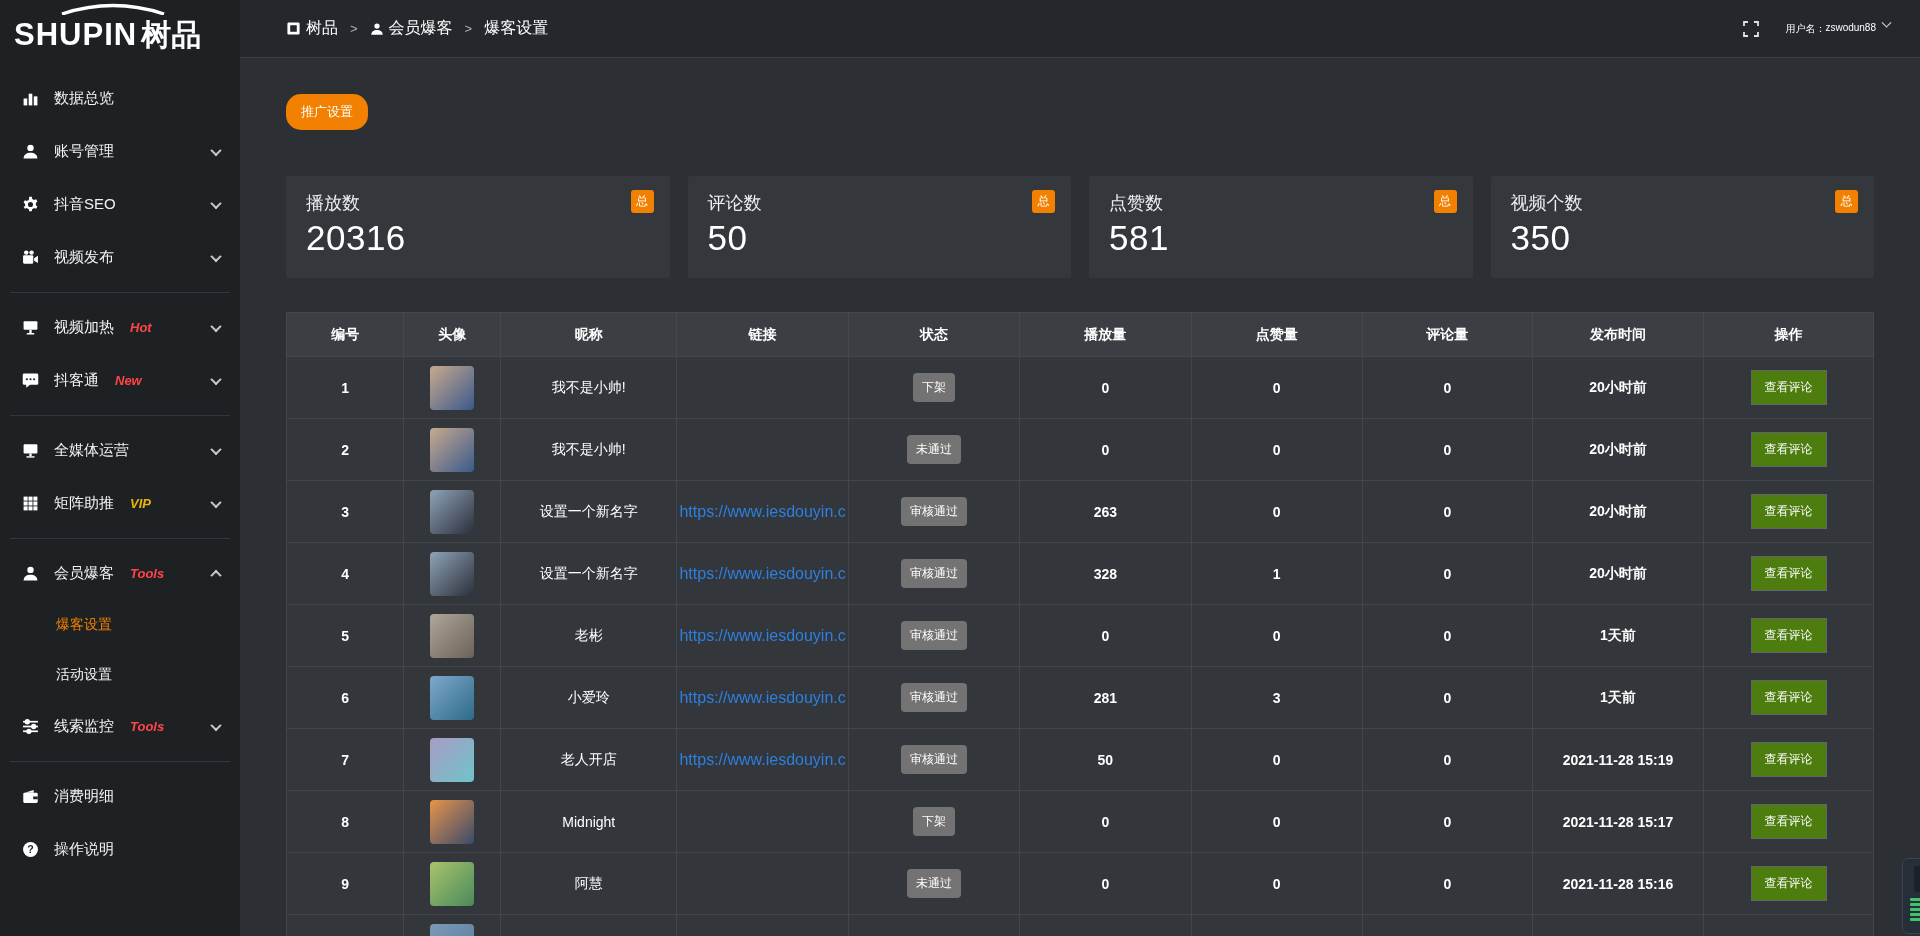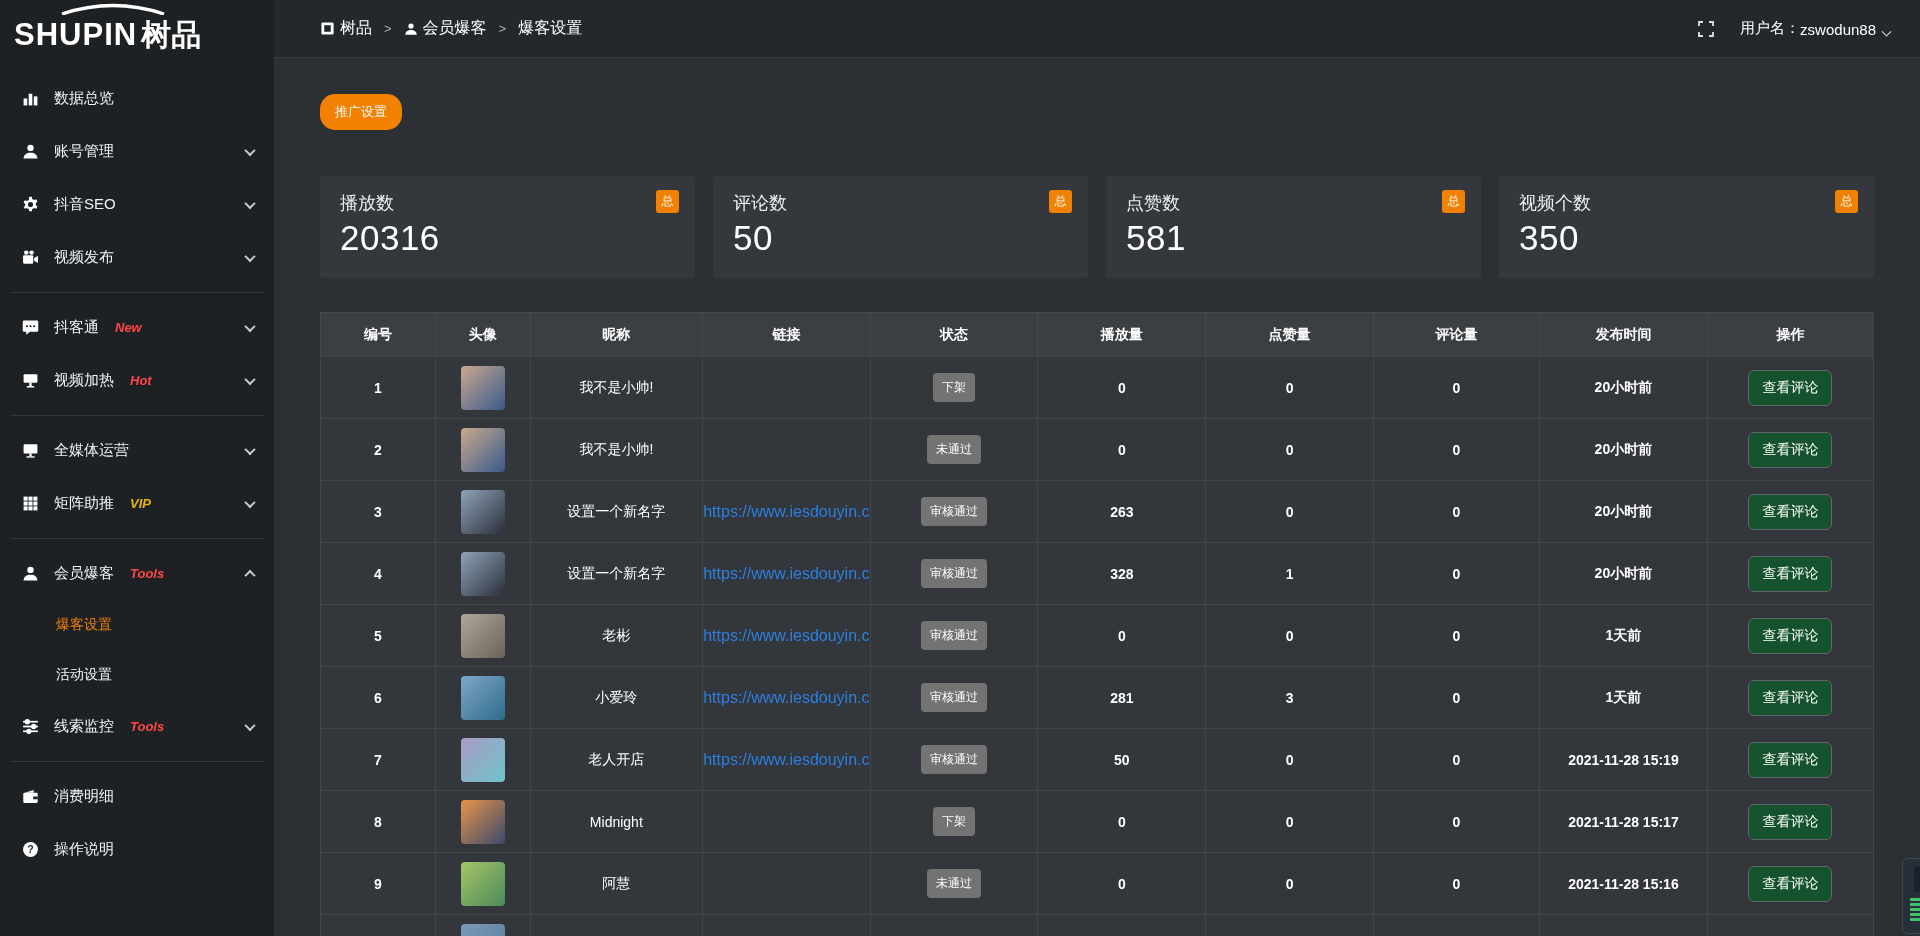--- a/index.html
+++ b/index.html
@@ -2,21 +2,21 @@
 <html><head>
 <meta charset="utf-8">
 <style>
   * { margin:0; padding:0; box-sizing:border-box; }
   html,body { width:1920px; height:936px; overflow:hidden; }
   body {
     font-family:"Liberation Sans","DejaVu Sans",sans-serif;
     background:#2c2f33; color:#ffffff; display:flex; position:relative;
   }
   
-  .sidebar { width:274px; flex-shrink:0; background:#1e2124; height:100%; }
+  .sidebar { width:240px; flex-shrink:0; background:#1e2124; height:100%; }
   .logo { height:58px; display:flex; align-items:flex-end; padding:6px 0 8px 14px; position:relative; }
   .logo-en { font-size:31px; font-weight:800; letter-spacing:1px; line-height:1; }
   .logo-cn { font-size:30px; font-weight:800; line-height:1; margin-left:4px; }
   .logo-arc { position:absolute; top:3px; left:58px; }
   .nav { padding-top:14px; }
   .nav-item { height:53px; display:flex; align-items:center; padding:0 18px 0 22px; cursor:pointer; }
   .nav-icon { width:17px; height:17px; margin-right:15px; display:inline-flex; align-items:center; justify-content:center; flex-shrink:0; }
   .nav-icon svg { width:17px; height:17px; }
   .nav-label { font-size:15px; color:#f2f3f4; }
   .nav-badge { font-size:13px; font-style:italic; font-weight:bold; margin-left:16px; }
@@ -30,40 +30,40 @@
   .sub-item.active { color:#f28001; }
   
   .main { flex:1; display:flex; flex-direction:column; height:100%; }
   .topbar { height:58px; background:#24272b; border-bottom:1px solid #3a3d41; display:flex; align-items:center; padding:0 30px 0 46px; flex-shrink:0; }
   .breadcrumb { display:flex; align-items:center; font-size:16px; }
   .crumb { display:flex; align-items:center; }
   .crumb-icon { display:inline-flex; margin-right:5px; }
   .crumb-sep { color:#aeb2b6; margin:0 12px; font-size:13px; }
   .topbar-right { margin-left:auto; display:flex; align-items:center; }
   .fs-icon { display:inline-flex; margin-right:26px; cursor:pointer; }
-  .user-wrap { display:flex; align-items:flex-end; font-size:15px; cursor:pointer; }
+  .user-wrap { display:flex; align-items:flex-start; font-size:10px; cursor:pointer; }
   .user-caret { width:7px; height:7px; border-right:1.6px solid #dfe2e5; border-bottom:1.6px solid #dfe2e5; transform:rotate(45deg) translate(-2px,-2px); margin-left:7px; }
   .content { flex:1; padding:36px 46px 0 46px; background:#2c2f33; overflow:hidden; }
   .promo-btn { display:inline-block; background:#f28001; color:#fff; border:none; font-size:13px; font-family:inherit; padding:9px 15px; border-radius:15px; cursor:pointer; margin-bottom:46px; }
   
   .stats { display:grid; grid-template-columns:repeat(4,1fr); gap:18px; }
   .card { background:#34383c; height:102px; padding:15px 20px; position:relative; border-radius:2px; }
   .card-label { font-size:18px; color:#eceef0; }
   .card-value { font-size:35px; font-weight:500; margin-top:3px; letter-spacing:0.5px; }
   .card-badge { position:absolute; top:14px; right:16px; width:23px; height:23px; background:#f28001; border-radius:3px; display:flex; align-items:center; justify-content:center; font-size:12px; }
   
   .table-wrap { margin-top:34px; }
   table { width:100%; border-collapse:collapse; table-layout:fixed; background:#33363a; }
   th { height:44px; background:#3b3f43; font-size:14px; font-weight:bold; border:1px solid #44484c; }
   td { height:62px; text-align:center; font-size:14px; border:1px solid #42464a; overflow:hidden; white-space:nowrap; }
   td.num, td.metric { font-weight:bold; }
   .avatar { width:44px; height:44px; border-radius:4px; margin:0 auto; }
   .link-text { color:#2d7fe0; font-size:16px; cursor:pointer; }
   .status-badge { display:inline-block; background:#737373; color:#fff; font-size:12px; padding:6px 9px; border-radius:4px; }
-  .action-btn { background:#14532d; color:#fff; border:1px solid #62666a; font-size:14px; font-family:inherit; padding:8px 13px; border-radius:6px; cursor:pointer; }
+  .action-btn { background:#4d7c0f; color:#fff; border:1px solid #62666a; font-size:12px; font-family:inherit; padding:8px 13px; border-radius:0; cursor:pointer; }
   
   .svc-widget { position:absolute; right:-14px; bottom:2px; width:32px; height:76px; background:#262e38; border:1px solid #3c4652; border-radius:6px; padding:7px 6px 6px 6px; }
   .svc-top { width:8px; height:26px; background:#1a212a; border-radius:2px; margin:0 auto 6px auto; }
   .svc-bar { width:16px; height:3px; background:#41c36d; border-radius:1px; margin:2px auto 0 auto; }
 </style>
 </head>
 <body>
 
 <aside class="sidebar">
   <div class="logo">
@@ -111,41 +111,41 @@
             <rect x="1" y="5.8" width="9.6" height="8" rx="1"></rect>
             <path d="M11.4 8.6 15 6.4v6.8l-3.6-2.2z"></path>
           </svg>
         </span>
         <span class="nav-label">视频发布</span>
         <span class="chev down"></span>
       </div>
       <div class="nav-divider"></div>
       <div class="nav-item">
         <span class="nav-icon">
+          <svg viewBox="0 0 16 16" fill="#fff">
+            <rect x="1.5" y="2" width="13" height="8.2" rx="1"></rect>
+            <rect x="6.9" y="10.2" width="2.2" height="3"></rect>
+            <rect x="4.5" y="13.2" width="7" height="1.4"></rect>
+          </svg>
+        </span>
+        <span class="nav-label">视频加热</span>
+        <span class="nav-badge badge-red">Hot</span>
+        <span class="chev down"></span>
+      </div>
+      <div class="nav-item">
+        <span class="nav-icon">
           <svg viewBox="0 0 16 16">
             <path d="M2 1.5h12a1.3 1.3 0 0 1 1.3 1.3v8a1.3 1.3 0 0 1-1.3 1.3H7.5L4 14.8v-2.7H2A1.3 1.3 0 0 1 .7 10.8v-8A1.3 1.3 0 0 1 2 1.5z" fill="#fff"></path>
             <circle cx="4.6" cy="6.8" r="1" fill="#1e2124"></circle>
             <circle cx="8" cy="6.8" r="1" fill="#1e2124"></circle>
             <circle cx="11.4" cy="6.8" r="1" fill="#1e2124"></circle>
           </svg>
         </span>
         <span class="nav-label">抖客通</span>
         <span class="nav-badge badge-red">New</span>
-        <span class="chev down"></span>
-      </div>
-      <div class="nav-item">
-        <span class="nav-icon">
-          <svg viewBox="0 0 16 16" fill="#fff">
-            <rect x="1.5" y="2" width="13" height="8.2" rx="1"></rect>
-            <rect x="6.9" y="10.2" width="2.2" height="3"></rect>
-            <rect x="4.5" y="13.2" width="7" height="1.4"></rect>
-          </svg>
-        </span>
-        <span class="nav-label">视频加热</span>
-        <span class="nav-badge badge-red">Hot</span>
         <span class="chev down"></span>
       </div>
       <div class="nav-divider"></div>
       <div class="nav-item">
         <span class="nav-icon">
           <svg viewBox="0 0 16 16" fill="#fff">
             <rect x="1.5" y="2.2" width="13" height="8.6" rx="1"></rect>
             <rect x="6.9" y="10.8" width="2.2" height="2.6"></rect>
             <rect x="4.2" y="13.4" width="7.6" height="1.3"></rect>
           </svg>

